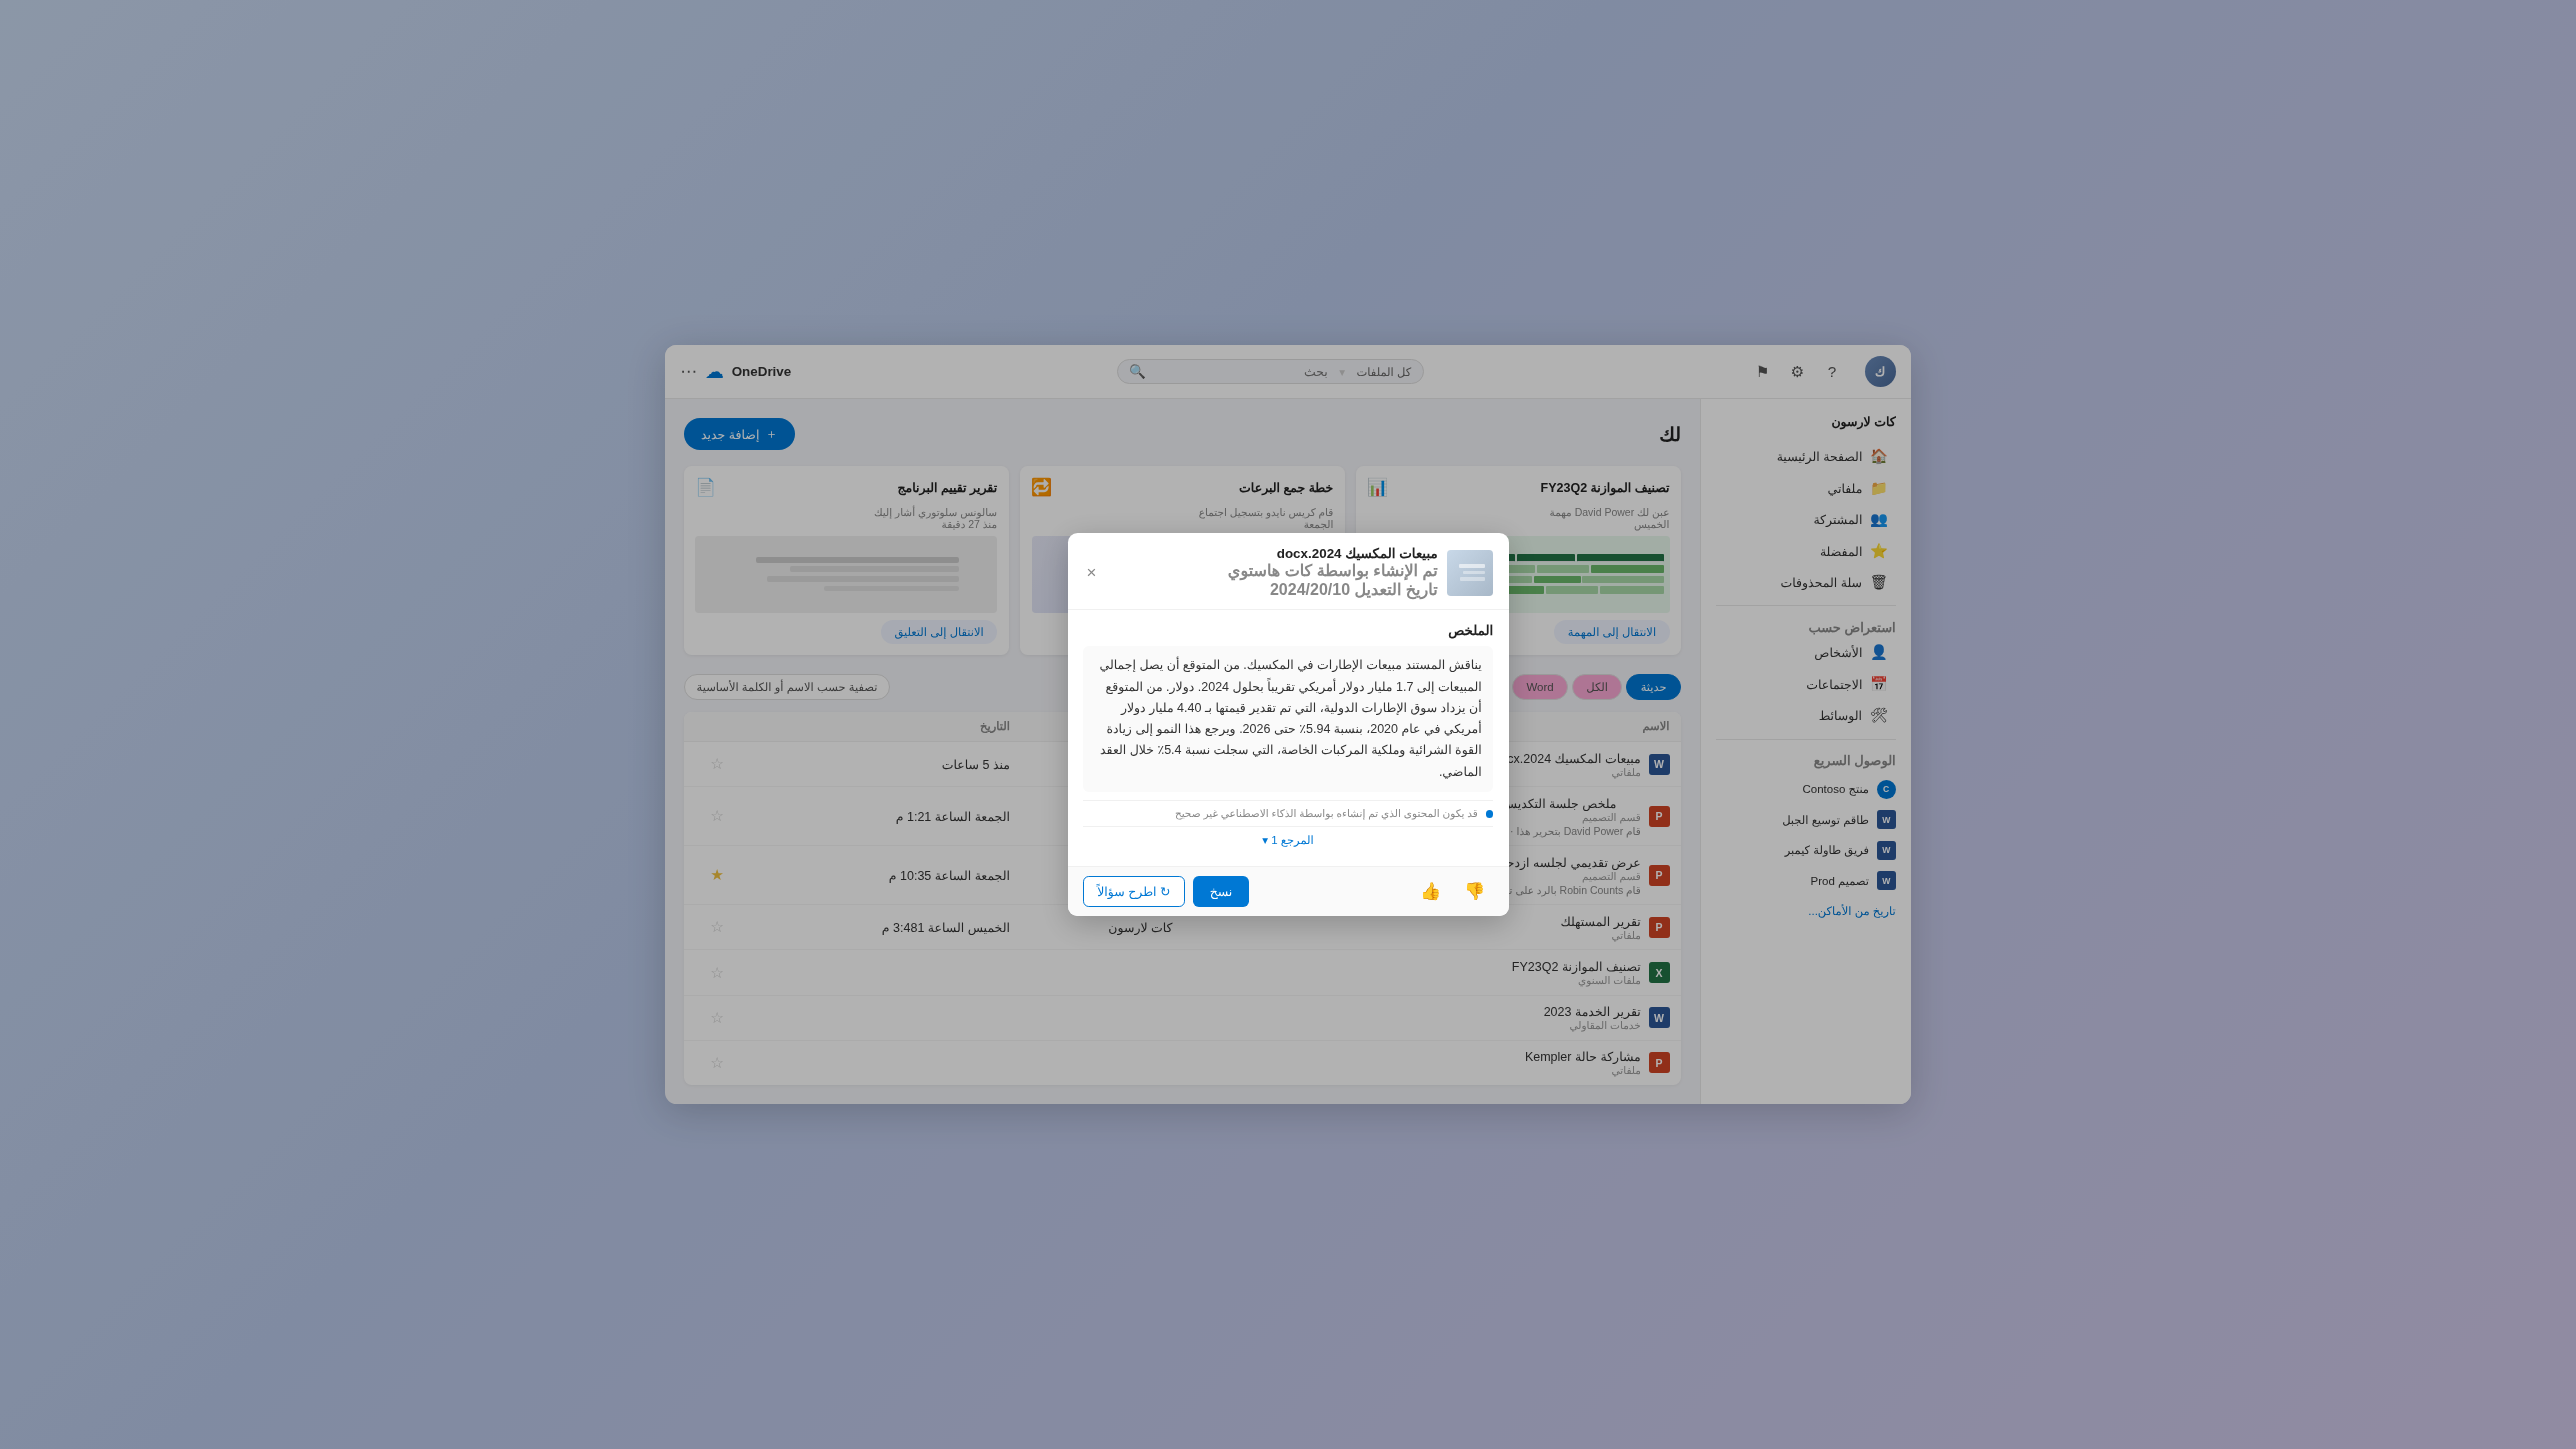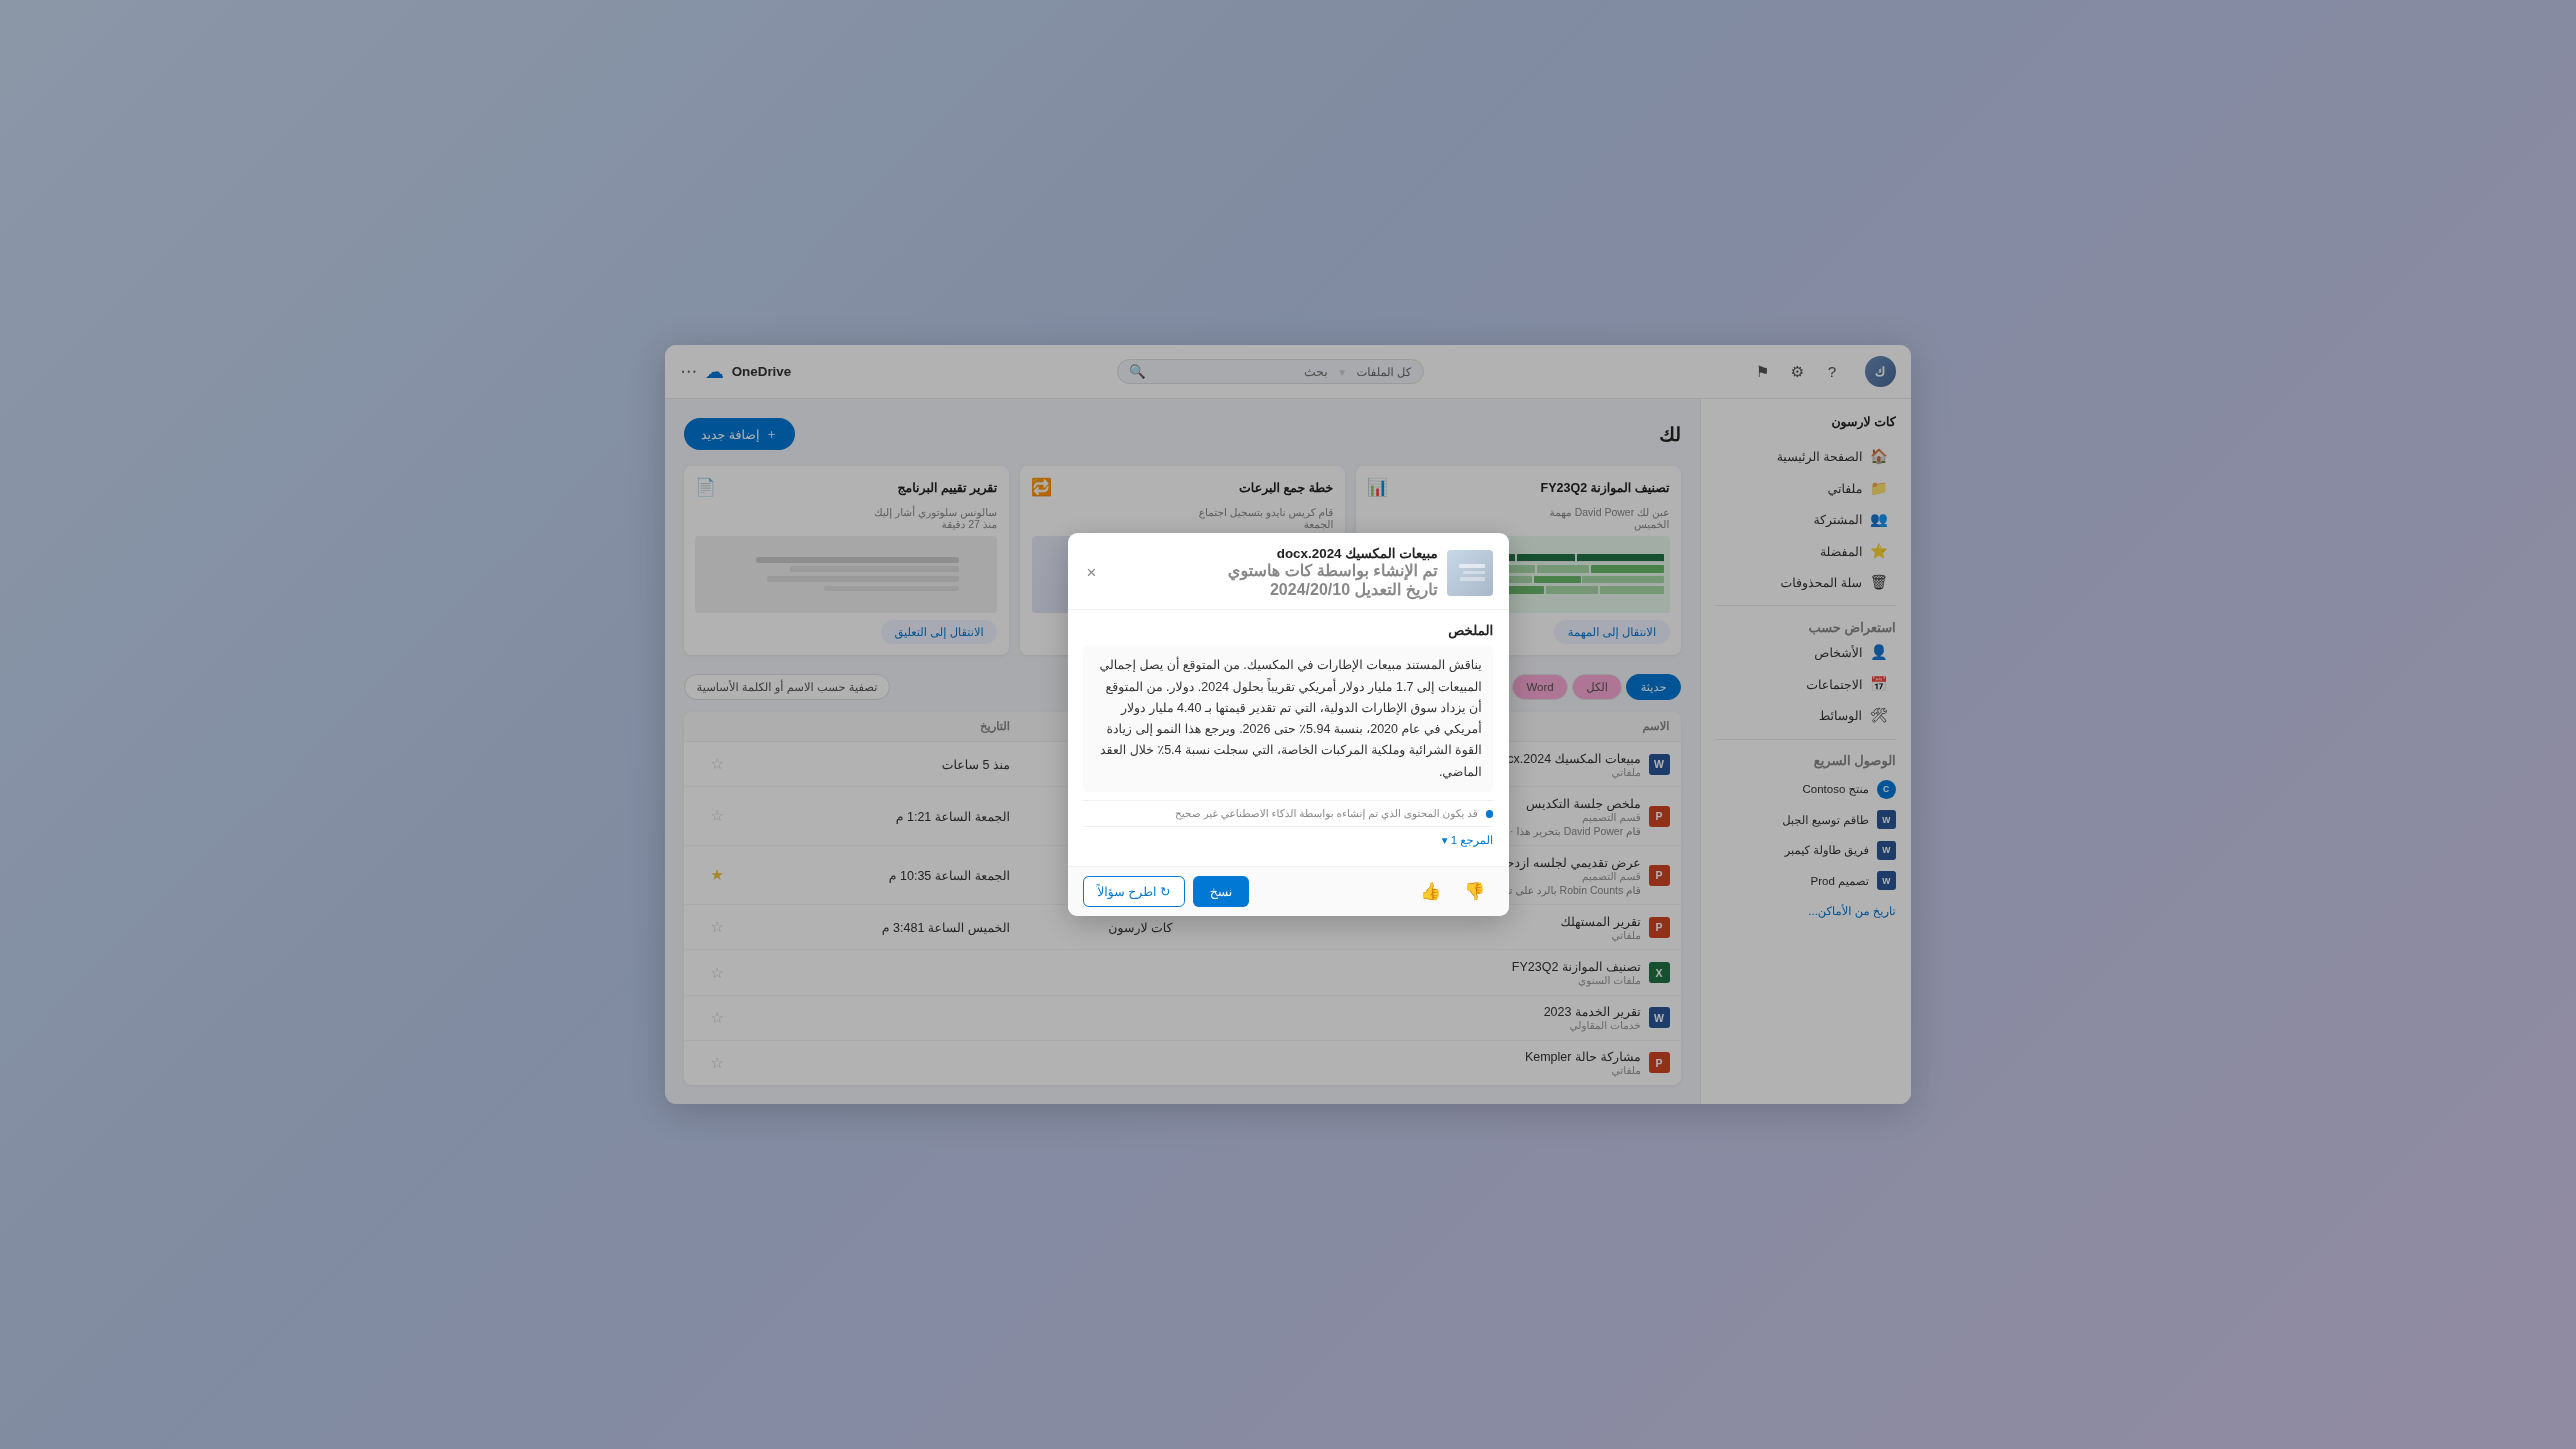--- a/index.html
+++ b/index.html
@@ -313,21 +313,21 @@
       padding: 5.8px 0;
       border-top: 1px solid #f0f0f0;
       margin-top: 5.8px;
     }
     .disclaimer-dot {
       width: 7.7px; height: 7.7px; border-radius: 50%;
       background: #0078d4; flex-shrink: 0; margin-top: 2.9px;
     }
     .popup-ref {
       font-size: 11.5px; color: #0078d4; padding: 5.8px 0;
-      cursor: pointer; border-top: 1px solid #f0f0f0; margin-top: 1px;
+      cursor: pointer; border-top: 1px solid #f0f0f0; margin-top: 1px; text-align: center;
     }
     .popup-actions {
       display: flex; align-items: center; justify-content: space-between;
       padding: 9.6px 15.3px;
       border-top: 1px solid #f0f0f0;
       background: #fafafa;
     }
     .popup-vote-icons {
       display: flex; gap: 7.7px;
     }
@@ -591,21 +591,21 @@
       <td></td>
       <td>كات لارسون</td>
       <td>منذ 5 ساعات</td>
       <td style="text-align:center;cursor:pointer;color:#ccc;font-size:15.3px;">☆</td>
     </tr>
             <tr>
       <td>
         <div class="file-name-cell">
           <div class="file-icon" style="background:#d04425;">P</div>
           <div>
-            <div style="font-weight:500;">ملخص جلسة التكديس</div>
+            <div style="font-weight:500;text-align:center;">ملخص جلسة التكديس</div>
             <div class="file-sub">قسم التصميم</div>
             <div style="font-size:10.5px;color:#888;margin-top:1.9px;">قام David Power بتحرير هذا · الجمعة</div>
           </div>
         </div>
       </td>
       <td></td>
       <td>دايفيد باور</td>
       <td>الجمعة الساعة 1:21 م</td>
       <td style="text-align:center;cursor:pointer;color:#ccc;font-size:15.3px;">☆</td>
     </tr>

